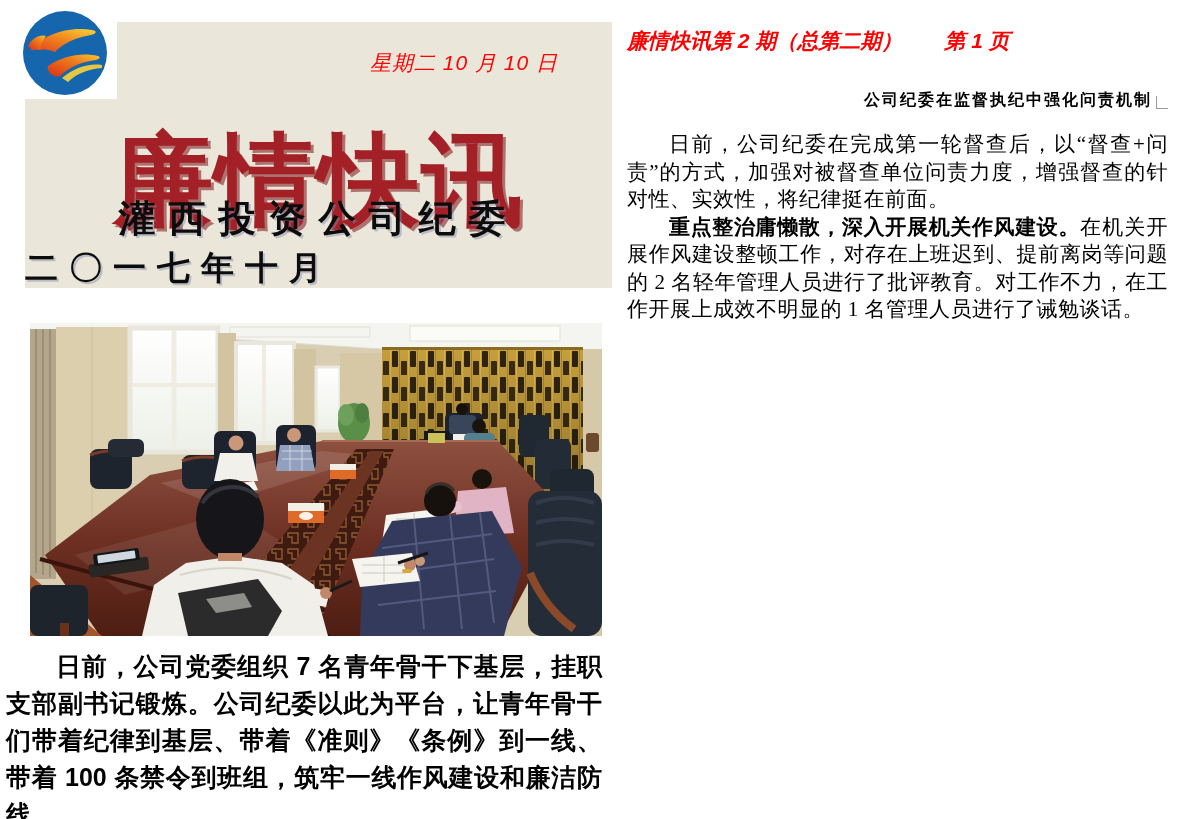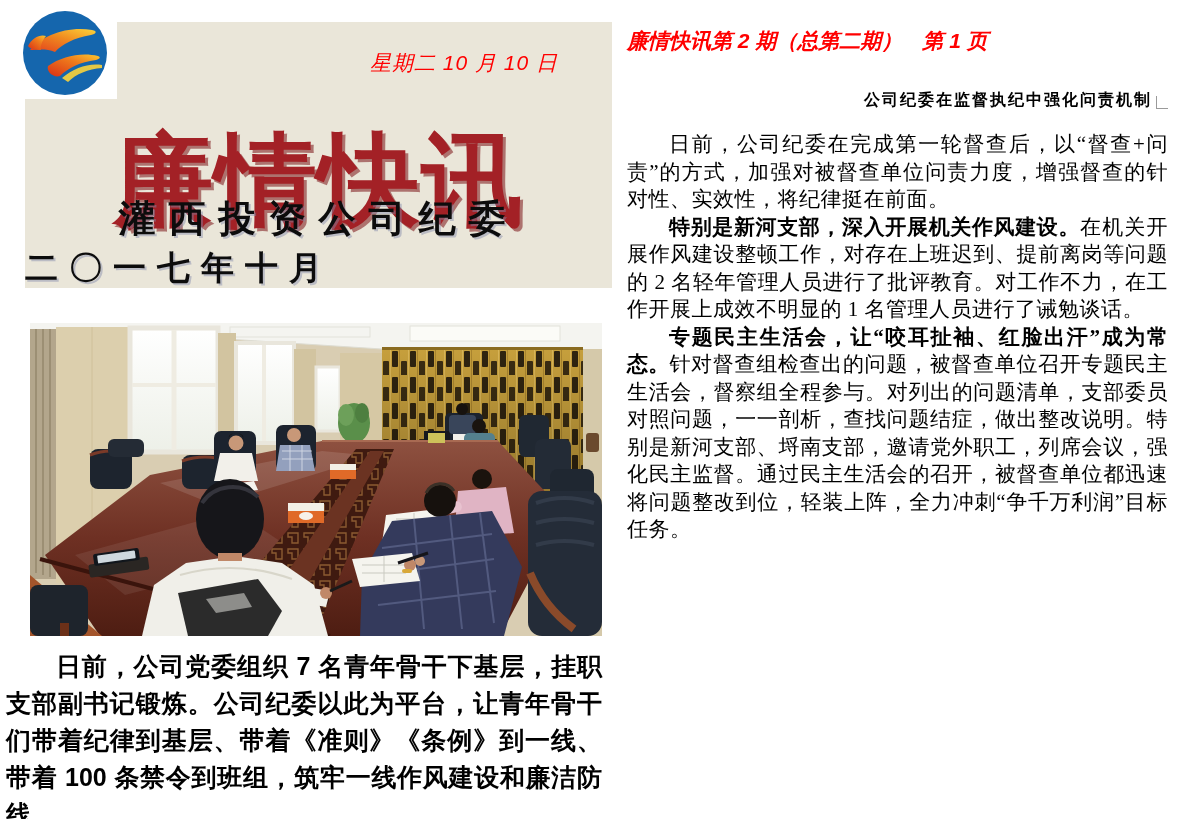--- a/index.html
+++ b/index.html
@@ -36,21 +36,21 @@
   }
   .masthead-date{
     position:absolute;left:0;top:224px;width:100%;text-align:left;
     font-size:33px;color:#0c0c0c;letter-spacing:11px;font-weight:bold;
     font-family:"Liberation Serif",serif;
     text-shadow:2px 2px 0 rgba(130,138,170,.45);
   }
   
   .issue-header{
     position:absolute;left:627px;top:27px;width:545px;
-    display:flex;gap:20px;white-space:nowrap;
+    display:flex;gap:42px;white-space:nowrap;
     color:var(--red,#ff0000);font-size:21px;font-weight:bold;font-style:italic;
   }
   
   .photo{
     position:absolute;left:30px;top:323px;width:572px;height:313px;
   }
   .photo svg{display:block;width:100%;height:100%;}
   
   .caption{
     position:absolute;left:6px;top:648px;width:596px;
@@ -278,16 +278,15 @@
     <line x1="300" y1="268" x2="322" y2="258" stroke="#1a1a1a" stroke-width="3"></line>
   </svg>
 </div>
 
 <p class="caption">日前，公司党委组织 7 名青年骨干下基层，挂职支部副书记锻炼。公司纪委以此为平台，让青年骨干们带着纪律到基层、带着《准则》《条例》到一线、带着 100 条禁令到班组，筑牢一线作风建设和廉洁防线。</p>
 
 <div class="article">
   <h2 class="article-title"><span>公司纪委在监督执纪中强化问责机制</span><span class="title-mark"></span></h2>
   <div>
       <p class="body-para">日前，公司纪委在完成第一轮督查后，以“督查+问责”的方式，加强对被督查单位问责力度，增强督查的针对性、实效性，将纪律挺在前面。</p>
-      <p class="body-para"><b>特别是新河支部，深入开展机关作风建设。</b>在机关开展作风建设整顿工作，对存在上班迟到、提前离岗等问题的 2 名轻年管理人员进行了批评教育。对工作不力，在工作开展上成效不明显的 1 名管理人员进行了诫勉谈话。</p>
-      <p class="body-para"><b>专题民主生活会，让“咬耳扯袖、红脸出汗”成为常态。</b>针对督查组检查出的问题，被督查单位召开专题民主生活会，督察组全程参与。对列出的问题清单，支部委员对照问题，一一剖析，查找问题结症，做出整改说明。特别是新河支部、埒南支部，邀请党外职工，列席会议，强化民主监督。通过民主生活会的召开，被督查单位都迅速将问题整改到位，轻装上阵，全力冲刺“争千万利润”目标任务。</p>
+      <p class="body-para"><b>重点整治庸懒散，深入开展机关作风建设。</b>在机关开展作风建设整顿工作，对存在上班迟到、提前离岗等问题的 2 名轻年管理人员进行了批评教育。对工作不力，在工作开展上成效不明显的 1 名管理人员进行了诫勉谈话。</p>
     </div>
 </div>
 
 </body></html>

